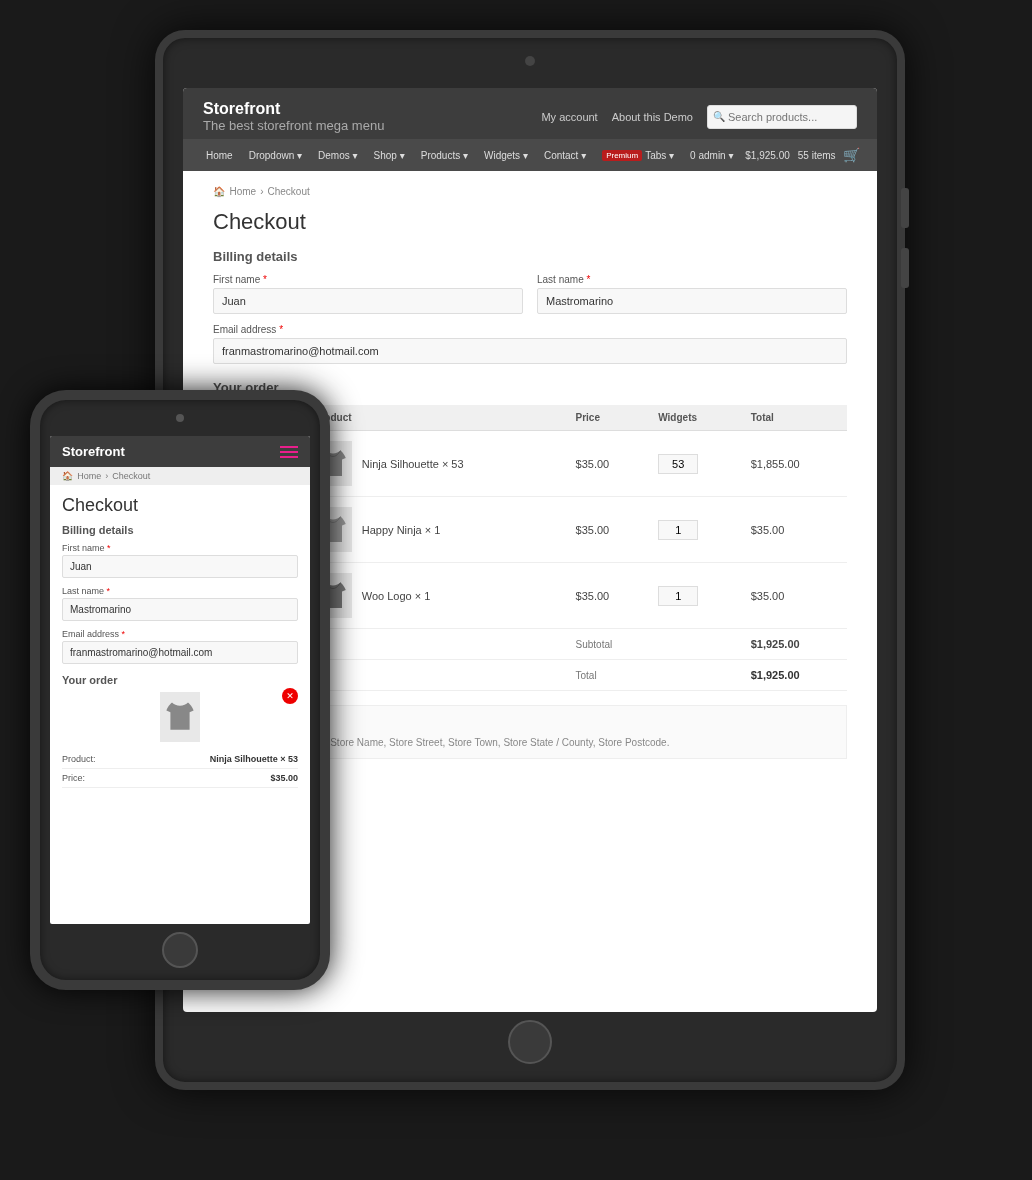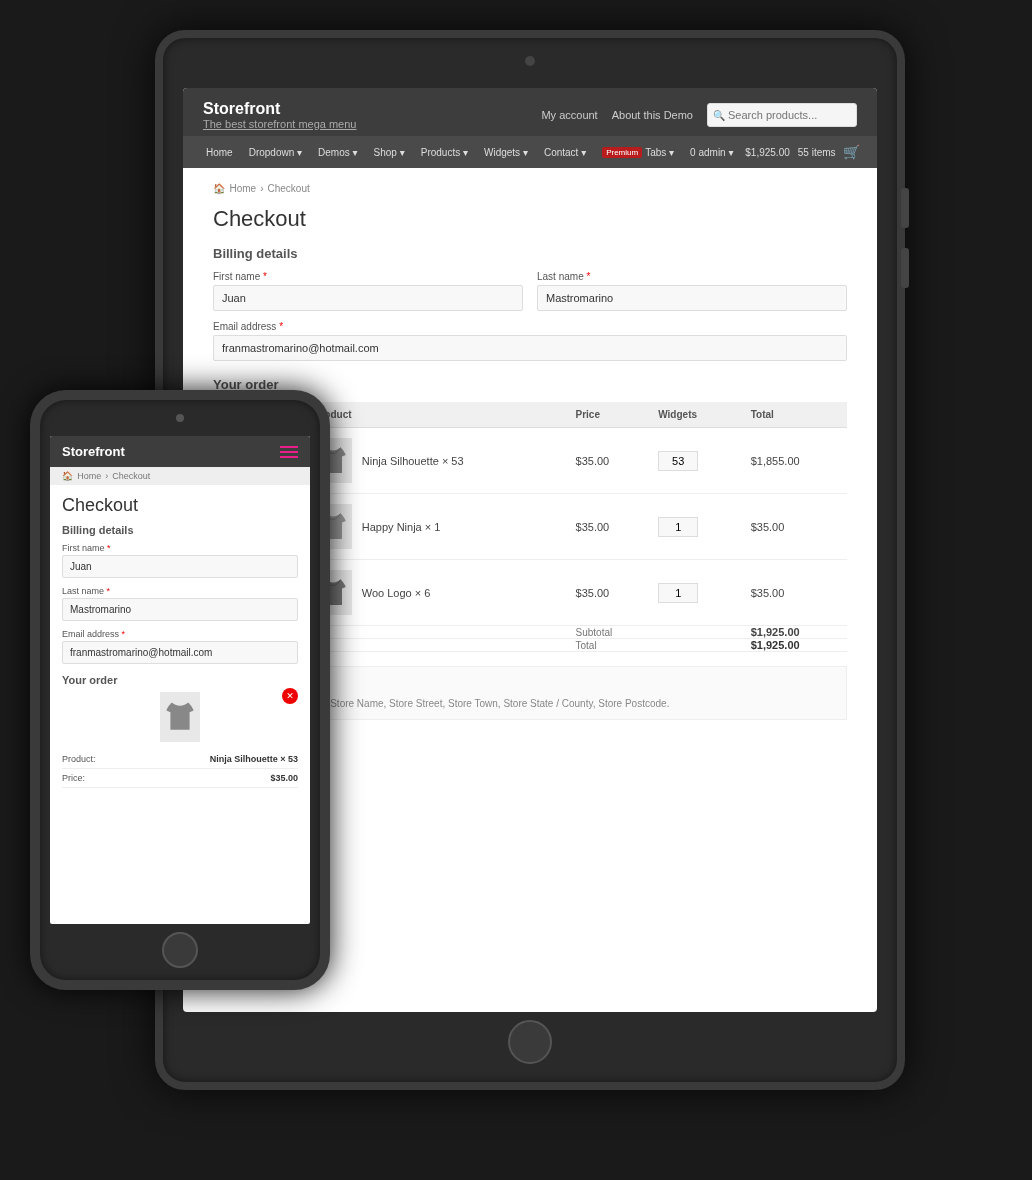--- a/index.html
+++ b/index.html
@@ -83,22 +83,21 @@
       justify-content: space-between;
       padding: 12px 20px 6px;
     }
     .site-logo h1 {
       color: #fff;
       font-size: 16px;
       font-weight: bold;
     }
     .site-logo p {
       color: #aaa;
-      font-size: 11px;
-      text-decoration: underline;
+      font-size: 13px;
     }
     .site-header-links {
       display: flex;
       gap: 14px;
       align-items: center;
     }
     .site-header-links a {
       color: #ccc;
       font-size: 11px;
       text-decoration: none;
@@ -280,21 +279,21 @@
     }
     .qty-box {
       border: 1px solid #ddd;
       padding: 3px 8px;
       font-size: 11px;
       text-align: center;
       width: 40px;
       background: #f8f8f8;
     }
     .order-total-row td {
-      padding: 0 10px;
+      padding: 9px 10px;
       font-size: 11px;
       color: #444;
       border-bottom: 1px solid #eee;
     }
     .order-total-row td.total-label { color: #777; font-size: 10px; }
     .order-total-row td.total-value { font-weight: bold; }
     .payment-section {
       margin: 14px 0;
       padding: 10px;
       border: 1px solid #eee;
@@ -621,21 +620,21 @@
                 <div class="remove-btn">✕</div>
               </td>
             <td>
               <div class="product-cell">
                 <div class="product-img">
                   <svg class="hoodie-icon" viewBox="0 0 40 48">
                       <path d="M10 6 C10 6 5 10 3 16 L8 18 L8 40 L32 40 L32 18 L37 16 C35 10 30 6 30 6 C28 8 24 10 20 10 C16 10 12 8 10 6Z" fill="#777"></path>
                       <path d="M10 6 C10 6 14 14 20 14 C26 14 30 6 30 6" fill="none" stroke="#555" stroke-width="1"></path>
                     </svg>
                 </div>
-                <span>Woo Logo × 6</span>
+                <span>Woo Logo × 1</span>
               </div>
             </td>
             <td>$35.00</td>
             <td><input class="qty-box" value="1" style=""></td>
             <td>$35.00</td>
           </tr>
           <tr class="order-total-row">
             <td colspan="2"></td>
             <td colspan="2" class="total-label">Subtotal</td>
             <td class="total-value">$1,925.00</td>

